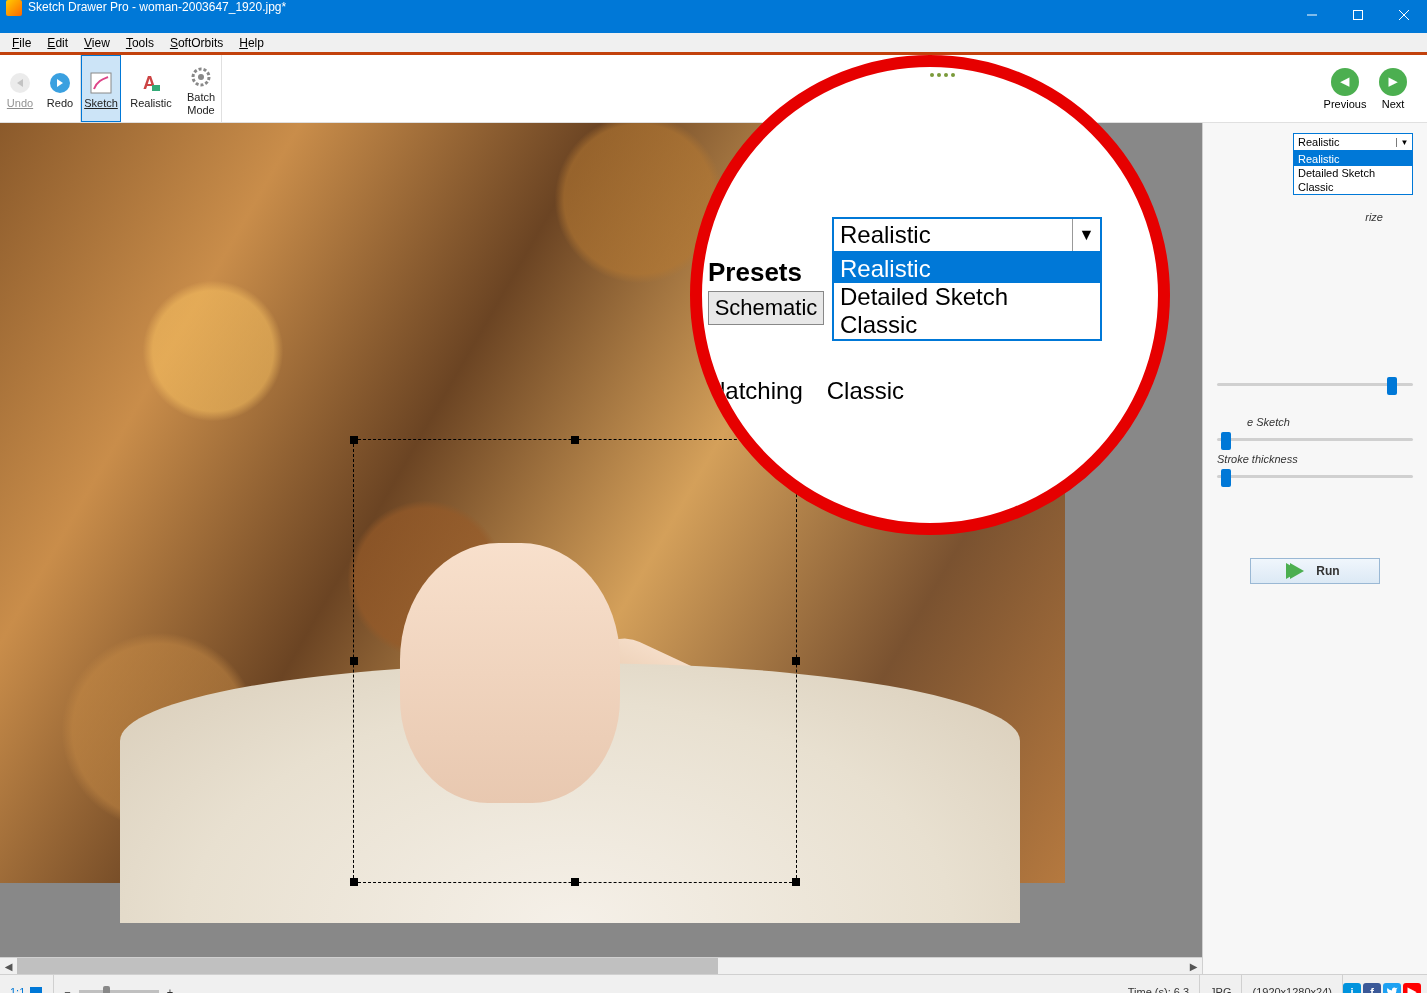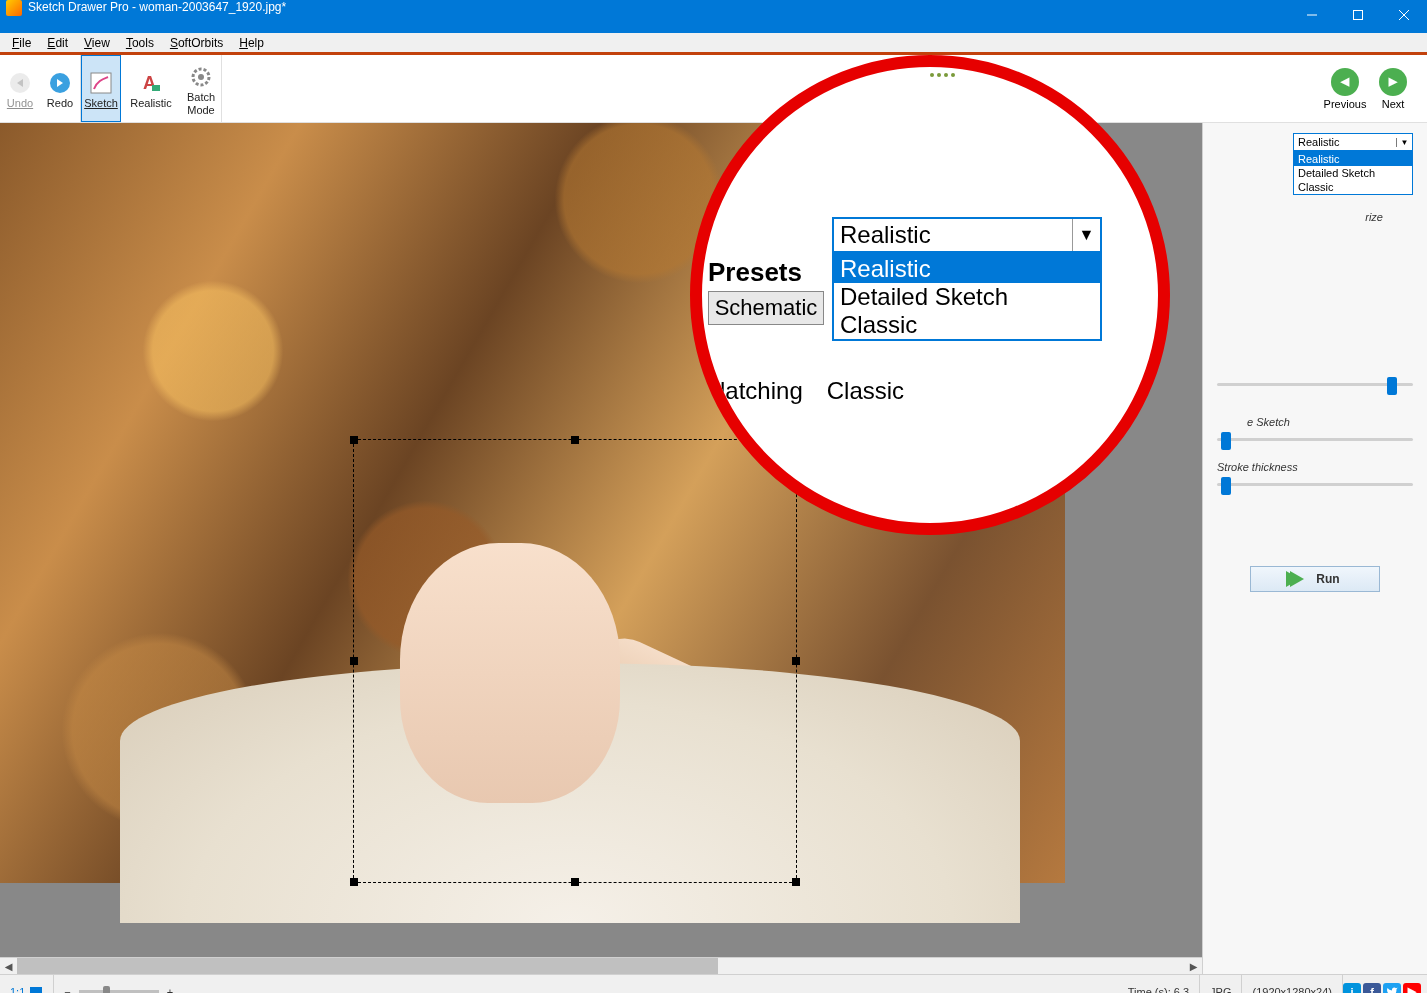--- a/index.html
+++ b/index.html
@@ -227,21 +227,21 @@
       </div>
     </div>
     <div class="lbl" style="margin-top:60px;text-align:right;padding-right:30px">rize</div>
     <div class="slider" style="margin-top:160px">
         <div class="handle" style="left:170px"></div>
       </div>
     <div class="lbl" style="margin-top:30px;padding-left:30px">e Sketch</div>
     <div class="slider">
         <div class="handle" style="left:4px"></div>
       </div>
-    <div class="lbl" style="margin-top:20px">Stroke thickness</div>
+    <div class="lbl" style="margin-top:12px">Stroke thickness</div>
     <div class="slider">
         <div class="handle" style="left:4px"></div>
       </div>
 
     <div class="run-btn" style="margin-top:80px">
       <span class="arrow-g"></span>
       <span>Run</span>
     </div>
   </div>
 </div>

